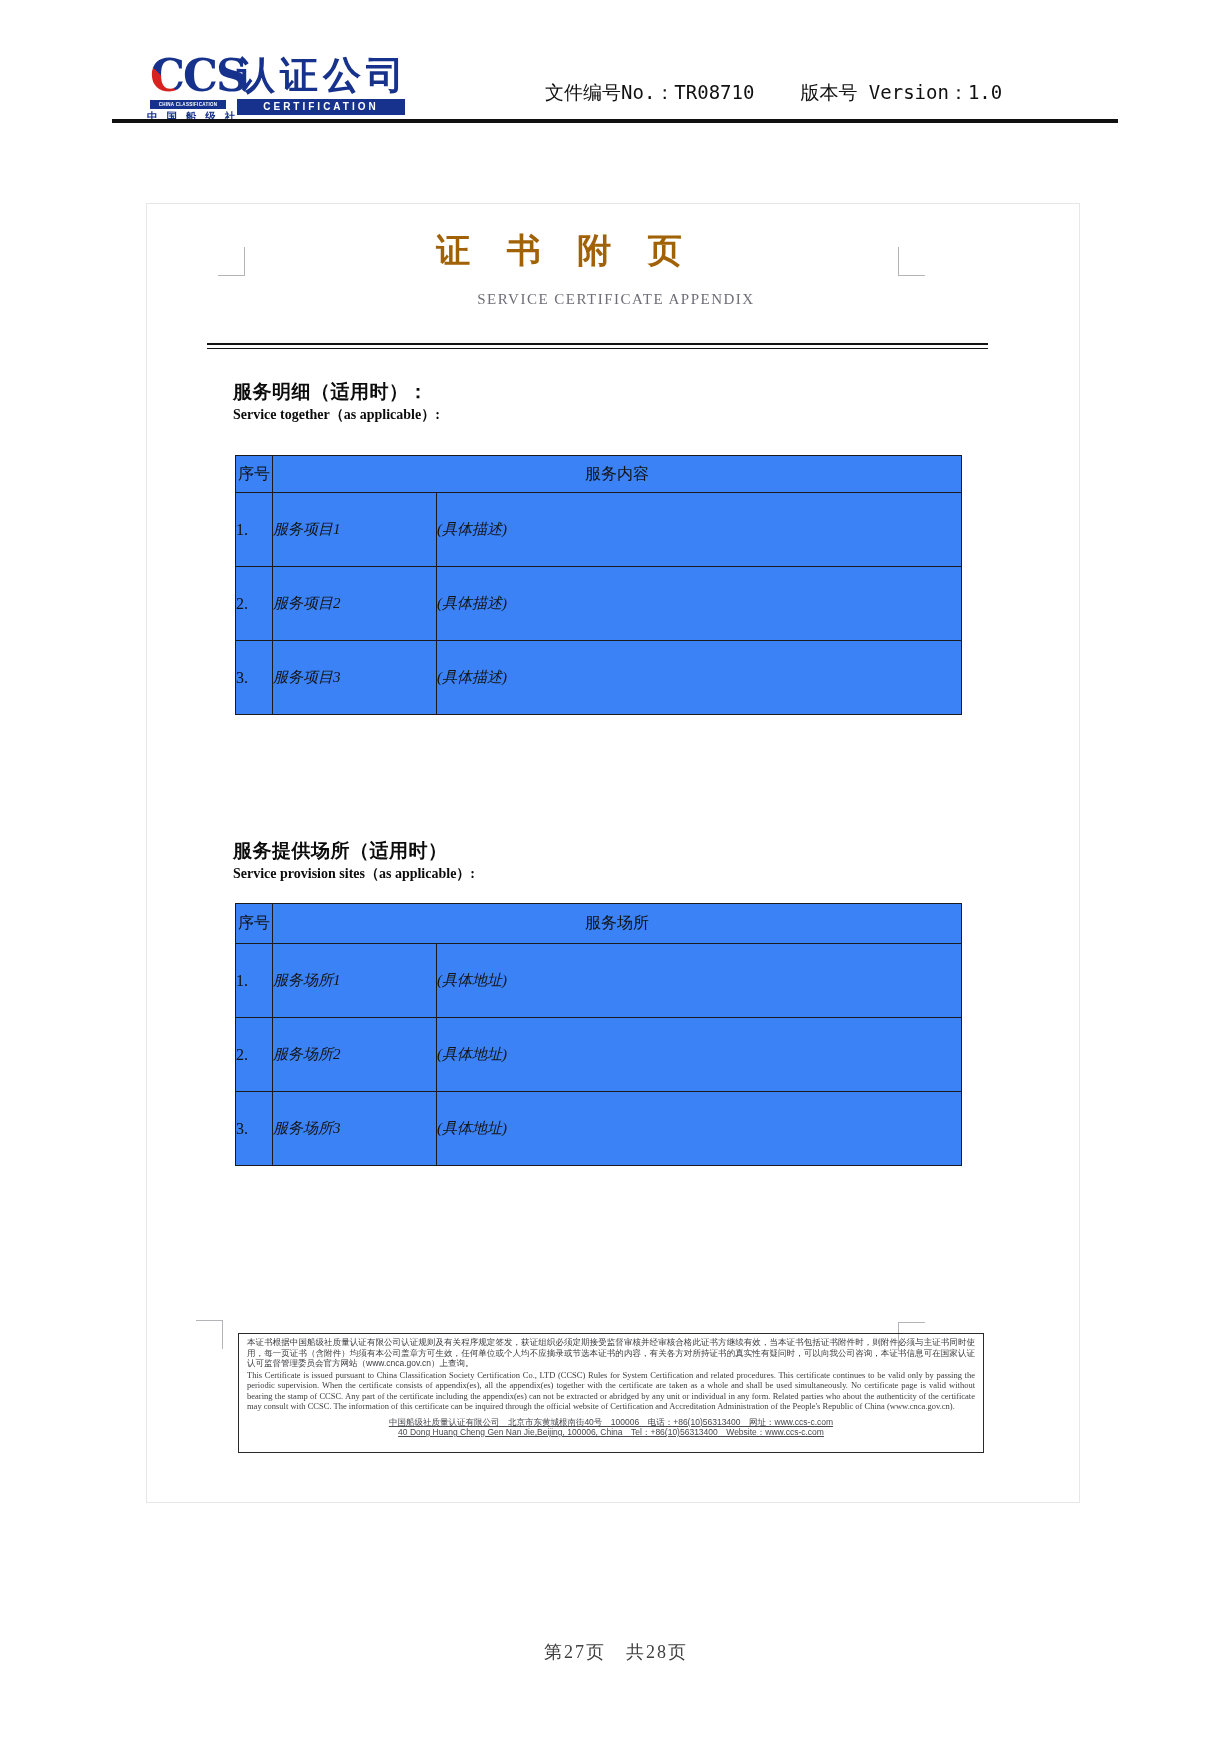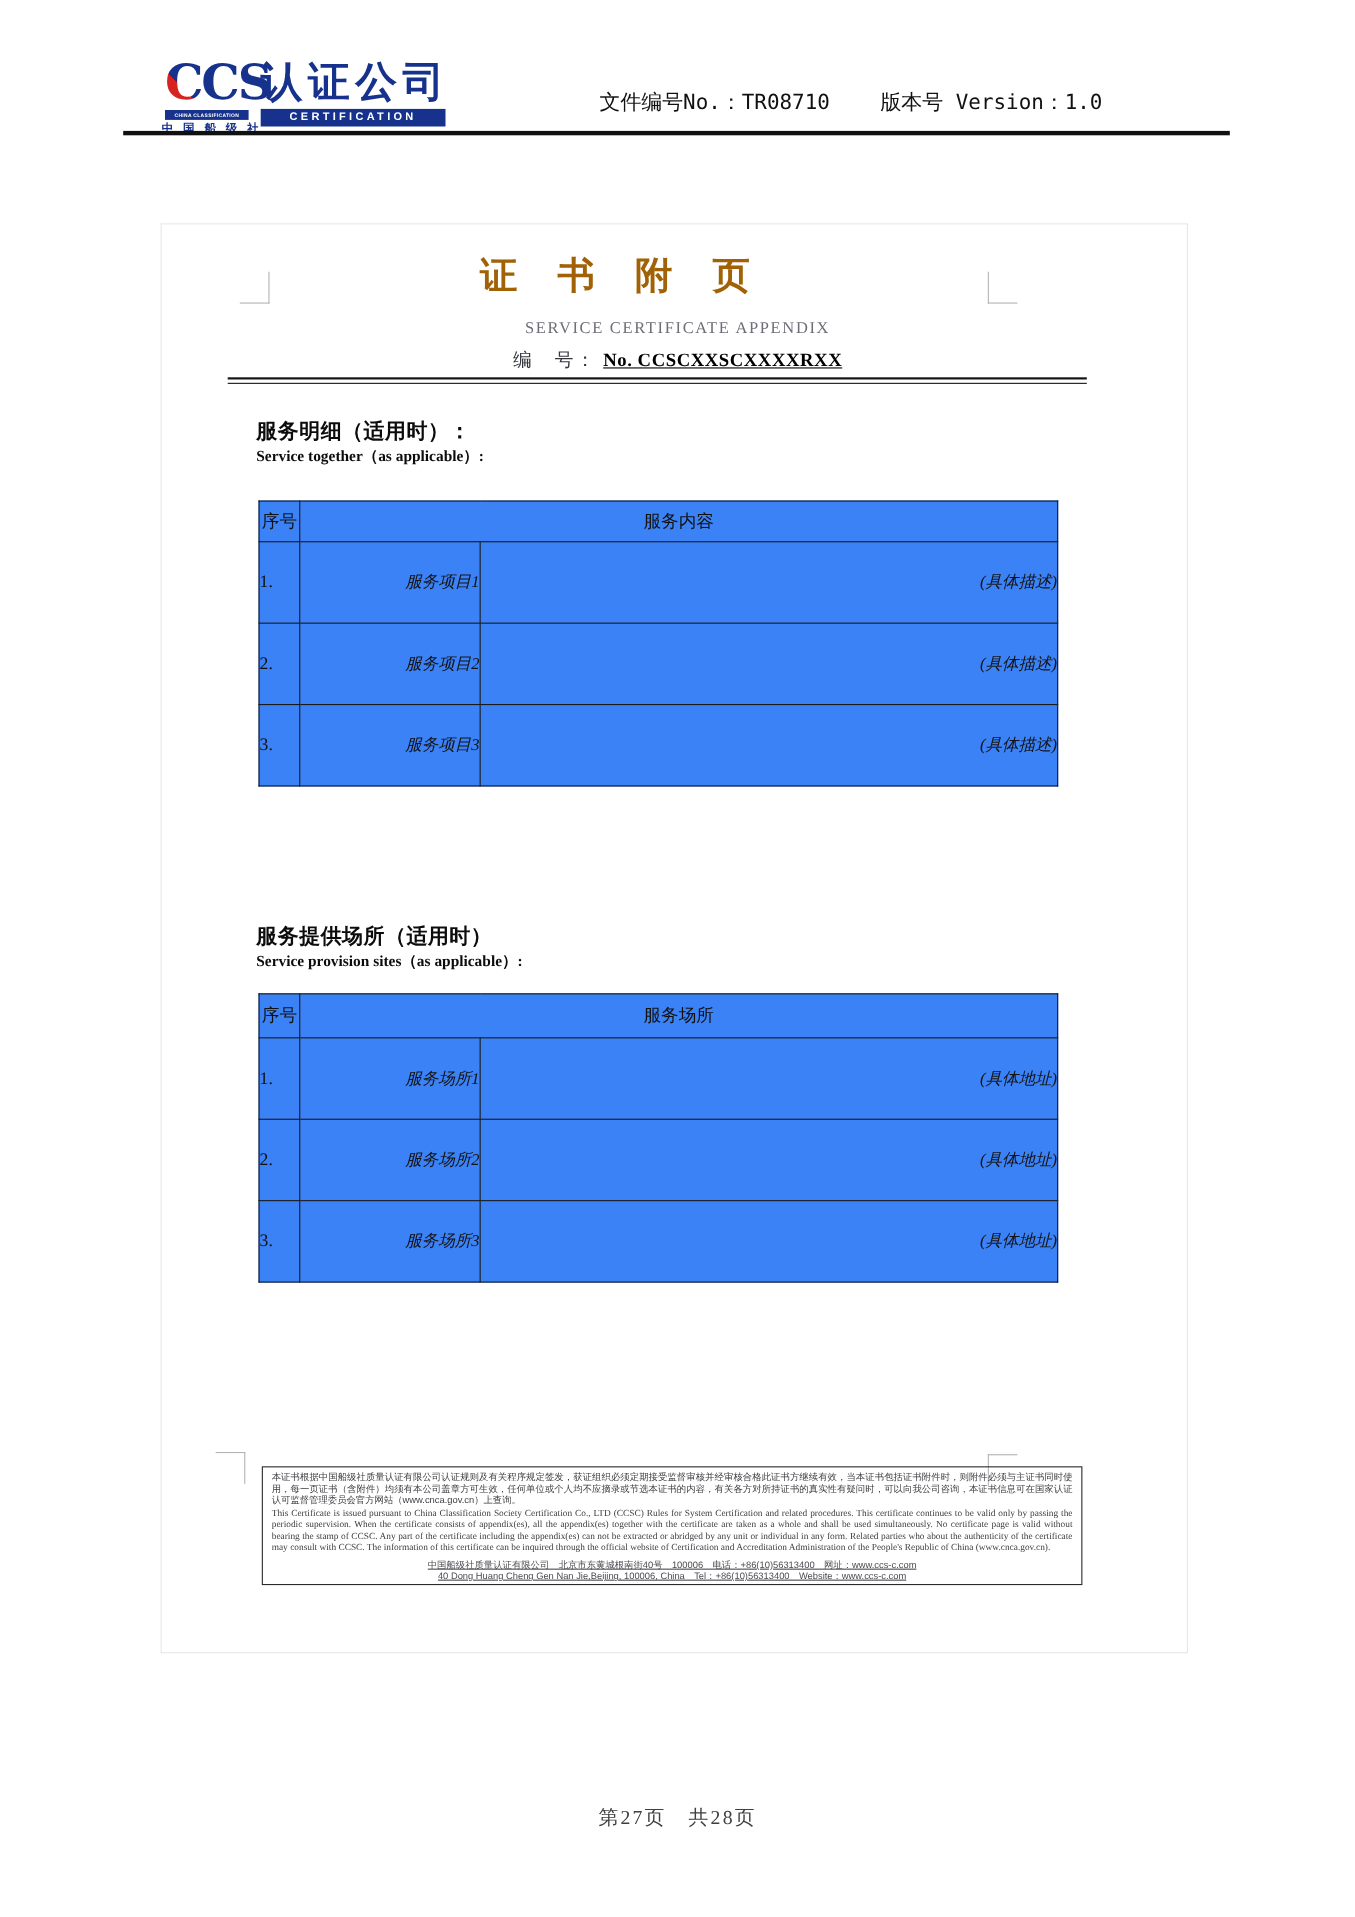--- a/index.html
+++ b/index.html
@@ -44,27 +44,27 @@
   .h-en{font:bold 14px "Liberation Serif",serif;color:#0c0c0c;}
   .h1-cn{left:233px;top:379px;} .h1-en{left:233px;top:406px;}
   .h2-cn{left:233px;top:838px;} .h2-en{left:233px;top:865px;}
 
   
   table.doc{position:absolute;border-collapse:collapse;table-layout:fixed;width:726px;background:#3b82f6;}
   .t1{left:235px;top:455px;} .t2{left:235px;top:903px;}
   table.doc th,table.doc td{border:1.5px solid #1a1a1a;padding:0;vertical-align:middle;overflow:hidden;}
   table.doc th{font:16px "Liberation Sans",sans-serif;font-weight:normal;text-align:center;}
   td.idx{font:16px "Liberation Serif",serif;text-align:left;padding-left:6px;}
-  td.nm,td.ds{font:italic 15px "Liberation Serif",serif;text-align:right;color:#141414;}
+  td.nm,td.ds{font:italic 15px "Liberation Serif",serif;text-align:left;color:#141414;}
   .col-no{width:37px;} .col-item{width:164px;} .col-desc{width:525px;}
   .t1 tr.hd{height:37px;} .t1 tr.bd{height:74px;}
   .t2 tr.hd{height:40px;} .t2 tr.bd{height:74px;}
 
   
-  .legal-box{left:238px;top:1333px;width:746px;height:108px;border:1.5px solid #2a2a2a;box-sizing:border-box;
+  .legal-box{left:238px;top:1333px;width:746px;height:120px;border:1.5px solid #2a2a2a;box-sizing:border-box;
              padding:3px 8px;}
   .legal-cn{font:8.5px "Liberation Sans",sans-serif;color:#3c3c40;line-height:10.5px;text-align:justify;}
   .legal-en{font:8.5px "Liberation Serif",serif;color:#3c3c40;line-height:10.5px;text-align:justify;margin-top:1px;}
   .legal-addr{font:8.5px "Liberation Sans",sans-serif;color:#4a4a50;line-height:10.5px;text-align:center;text-decoration:underline;}
   .legal-addr.first{margin-top:5px;}
 
   
   .page-footer{left:0;top:1640px;width:1232px;text-align:center;font:18px "Liberation Serif",serif;
                color:#404040;letter-spacing:2px;}
 </style>
@@ -86,23 +86,20 @@
     <div class="abs company-cn">认证公司</div>
     <div class="abs cert-bar">CERTIFICATION</div>
     <div class="abs doc-meta">
       <span>文件编号No.：TR08710</span><span>版本号 Version：1.0</span>
     </div>
     <div class="abs header-rule"></div>
   </div>
 
   <div class="abs title-cn">证 书 附 页</div>
   <div class="abs title-en">SERVICE CERTIFICATE APPENDIX</div>
-  <div class="abs cert-no">
-    <span class="lbl">编　号：</span><span class="val">No. CCSCXXSCXXXXRXX</span>
-  </div>
   <div class="abs double-rule"></div>
 
   <div class="abs h-cn h1-cn">服务明细（适用时）：</div>
   <div class="abs h-en h1-en">Service together（as applicable）:</div>
 
   <table class="doc t1">
     <colgroup>
         <col class="col-no">
         <col class="col-item">
         <col class="col-desc">

